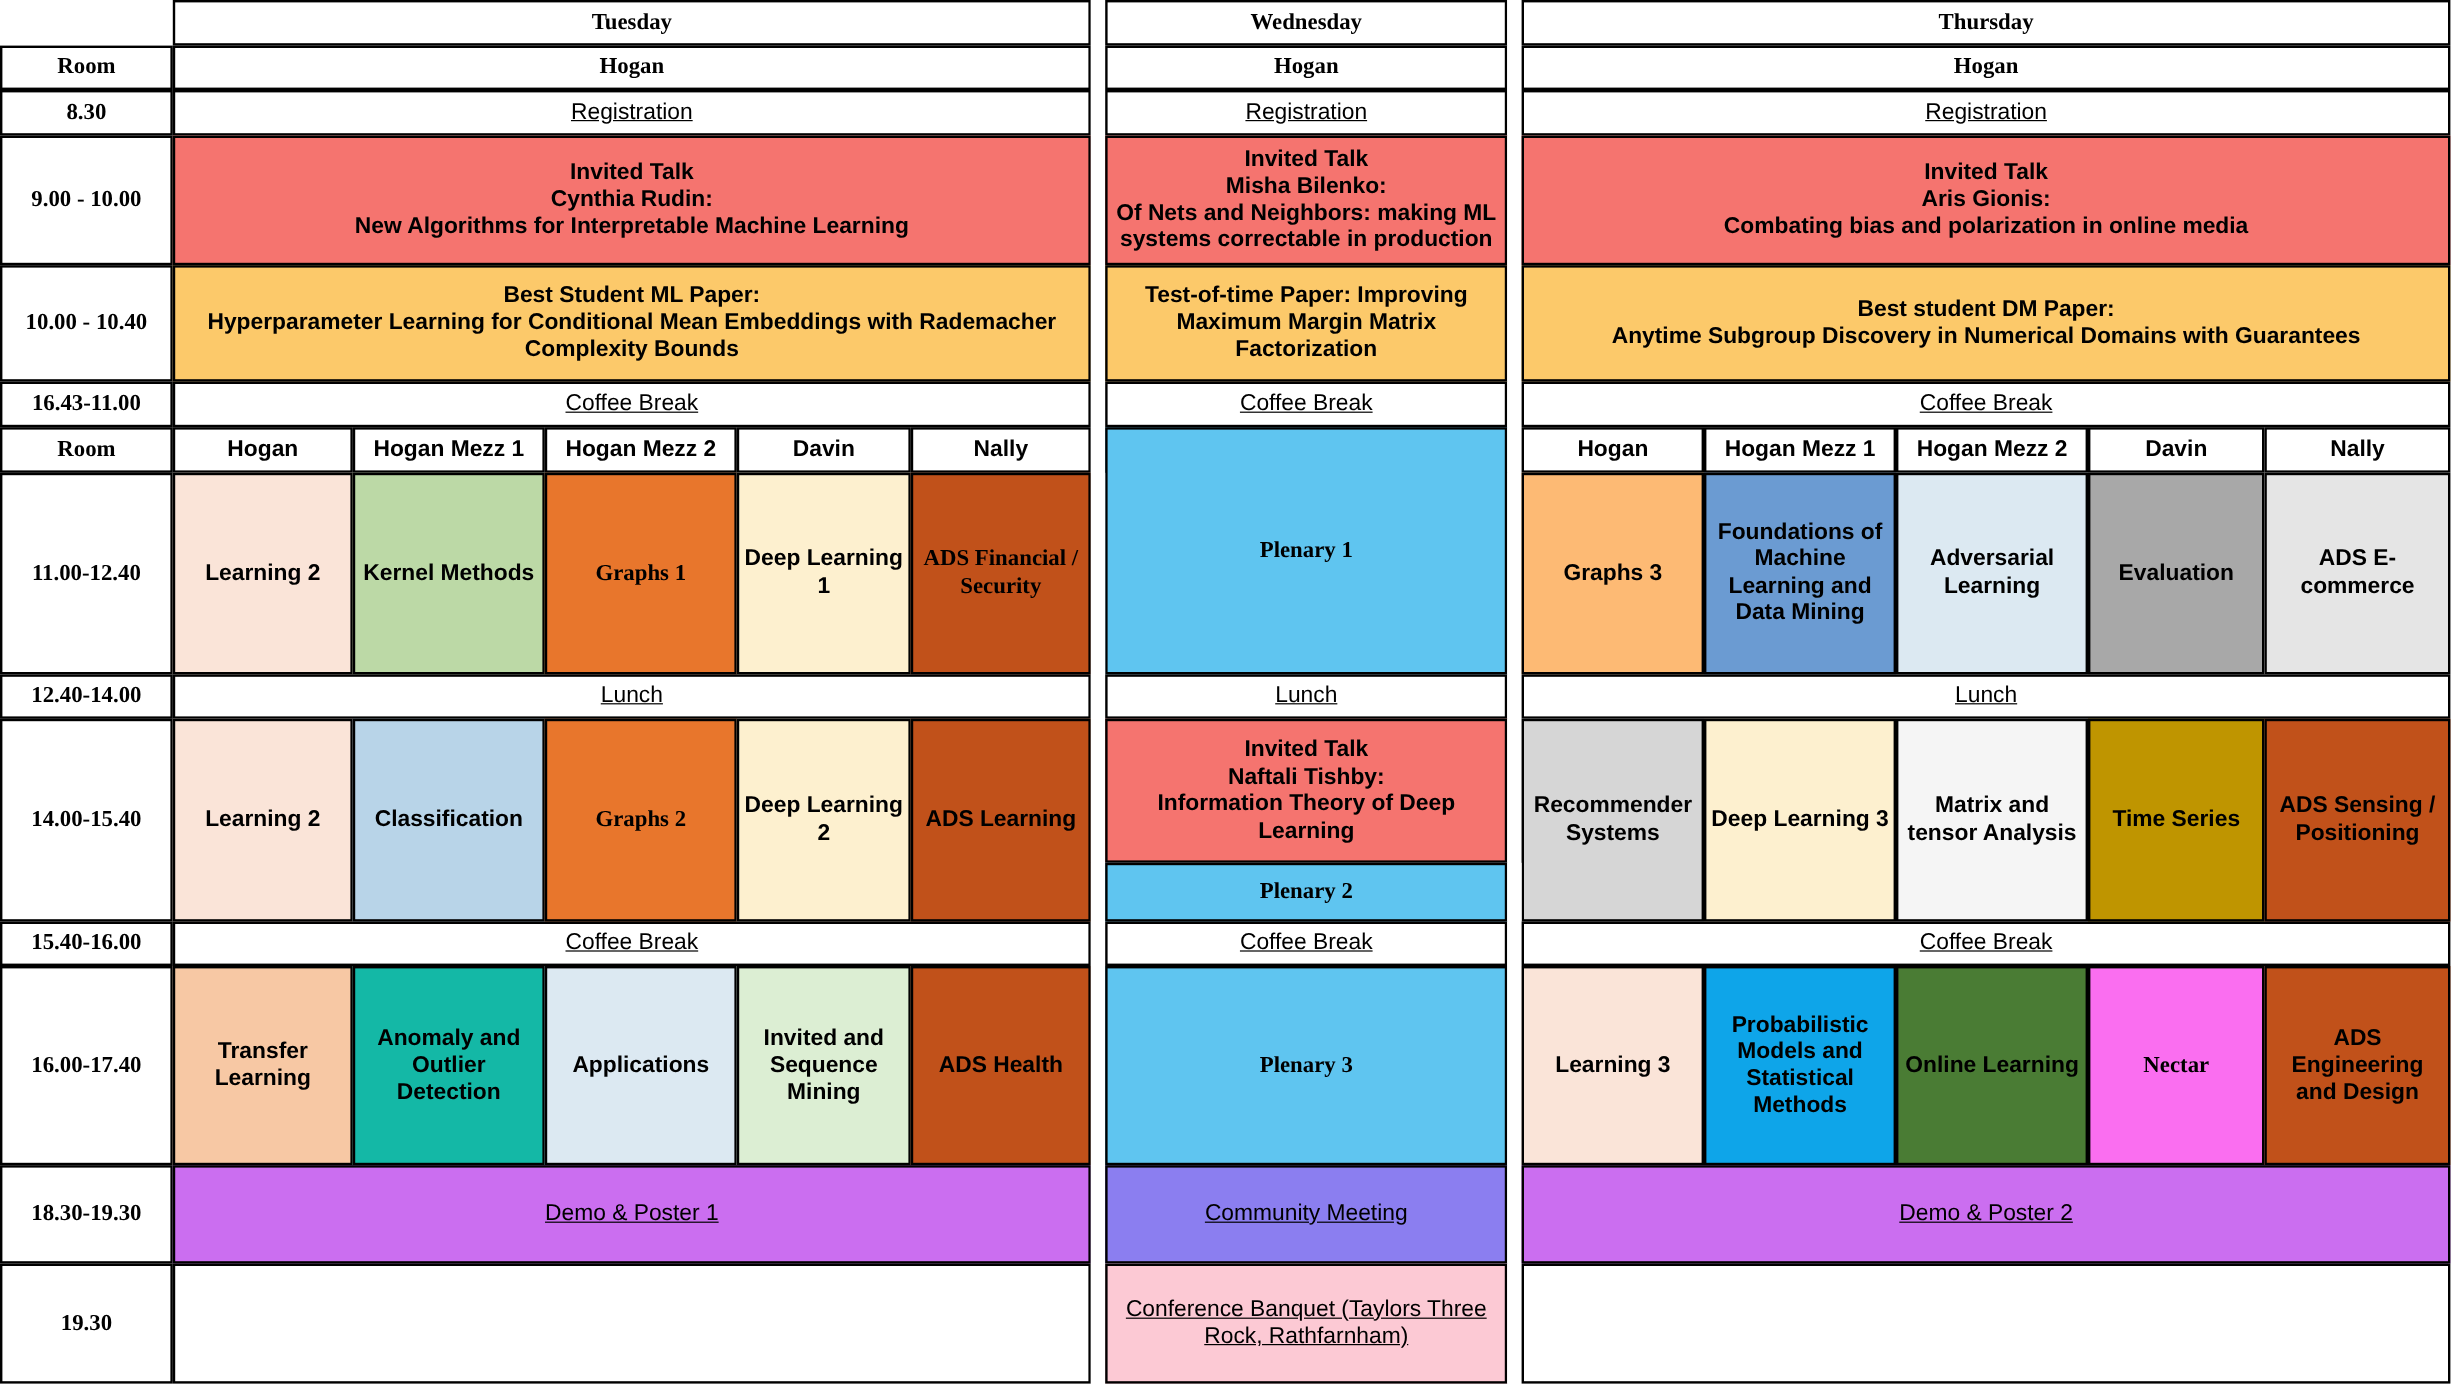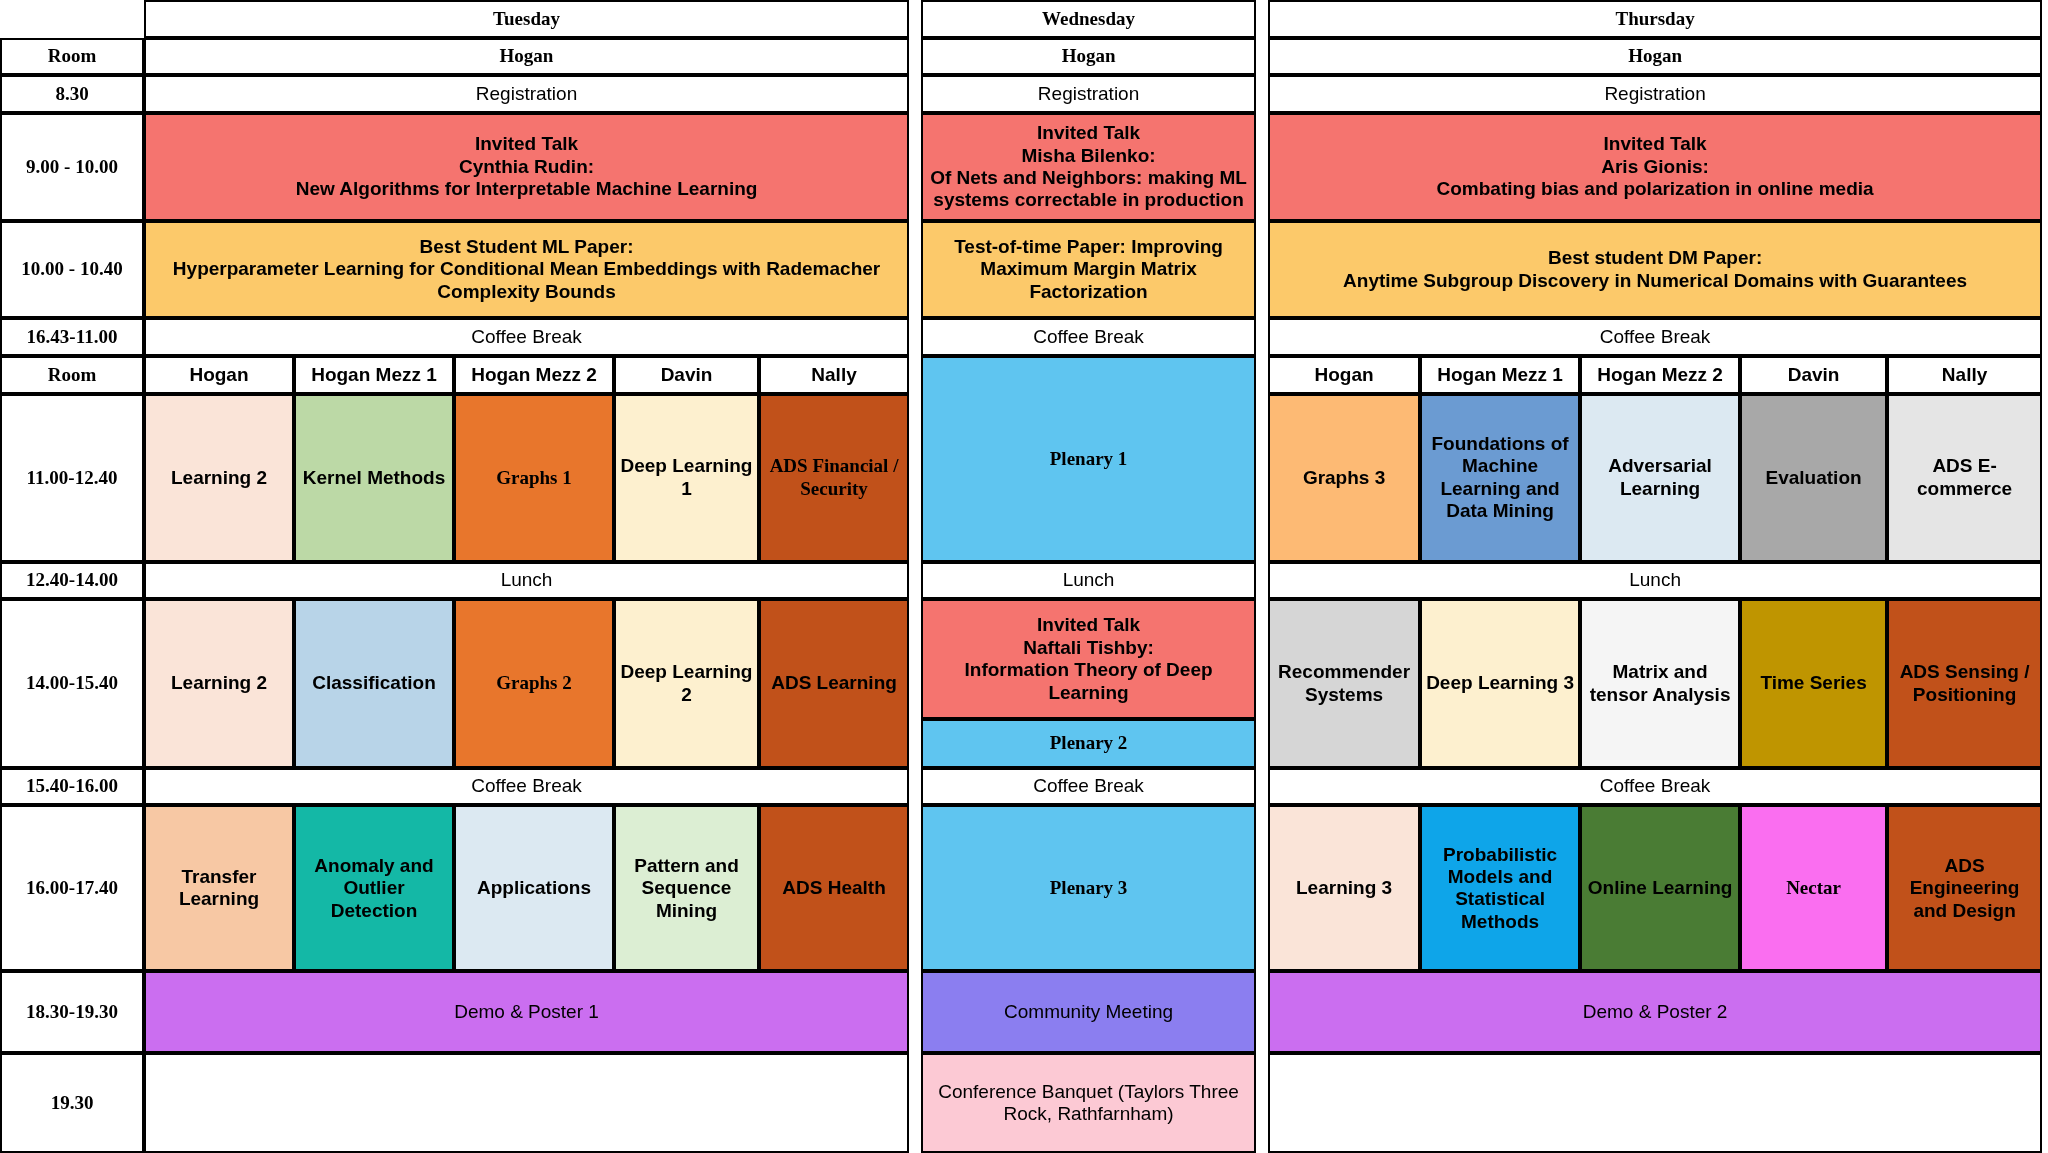--- a/index.html
+++ b/index.html
@@ -53,21 +53,21 @@
     font-size: 21px;
   }
   .sans-b {
     font-family: "Liberation Sans", sans-serif;
     font-weight: bold;
   }
   .plain {
     font-family: "Liberation Sans", sans-serif;
     font-weight: normal;
   }
-  .bigtxt { font-size: 20px; }
+  .bigtxt { font-size: 20px; text-decoration: underline; }
   .smalltxt { font-size: 18px; }
   .sessname {
     font-family: "Liberation Sans", sans-serif;
     font-weight: bold;
     font-size: 19px;
   }
   .sessname-serif {
     font-family: "Liberation Serif", serif;
     font-weight: bold;
     font-size: 20px;
@@ -238,21 +238,21 @@
     <td class="plain bigtxt">Coffee Break</td>
     <td class="gap"></td>
     <td colspan="5" class="plain bigtxt">Coffee Break</td>
   </tr>
 
   <tr style="height:150px">
     <td class="serif-b">16.00-17.40</td>
     <td class="sessname" style="background:#f7c8a4">Transfer Learning</td>
     <td class="sessname" style="background:#14b8a6">Anomaly and Outlier Detection</td>
     <td class="sessname" style="background:#dce9f2">Applications</td>
-    <td class="sessname" style="background:#dceed3">Pattern and Sequence Mining</td>
+    <td class="sessname" style="background:#dceed3">Invited and Sequence Mining</td>
     <td class="sessname" style="background:#c1511a">ADS Health</td>
     <td class="gap"></td>
     <td class="sessname-serif" style="background:#5fc5f0">Plenary 3</td>
     <td class="gap"></td>
     <td class="sessname" style="background:#fae4d8">Learning 3</td>
     <td class="sessname" style="background:#0ea5e9">Probabilistic Models and Statistical Methods</td>
     <td class="sessname" style="background:#4a7c34">Online Learning</td>
     <td class="sessname-serif" style="background:#fa6ef0">Nectar</td>
     <td class="sessname" style="background:#c1511a">ADS Engineering and Design</td>
   </tr>

